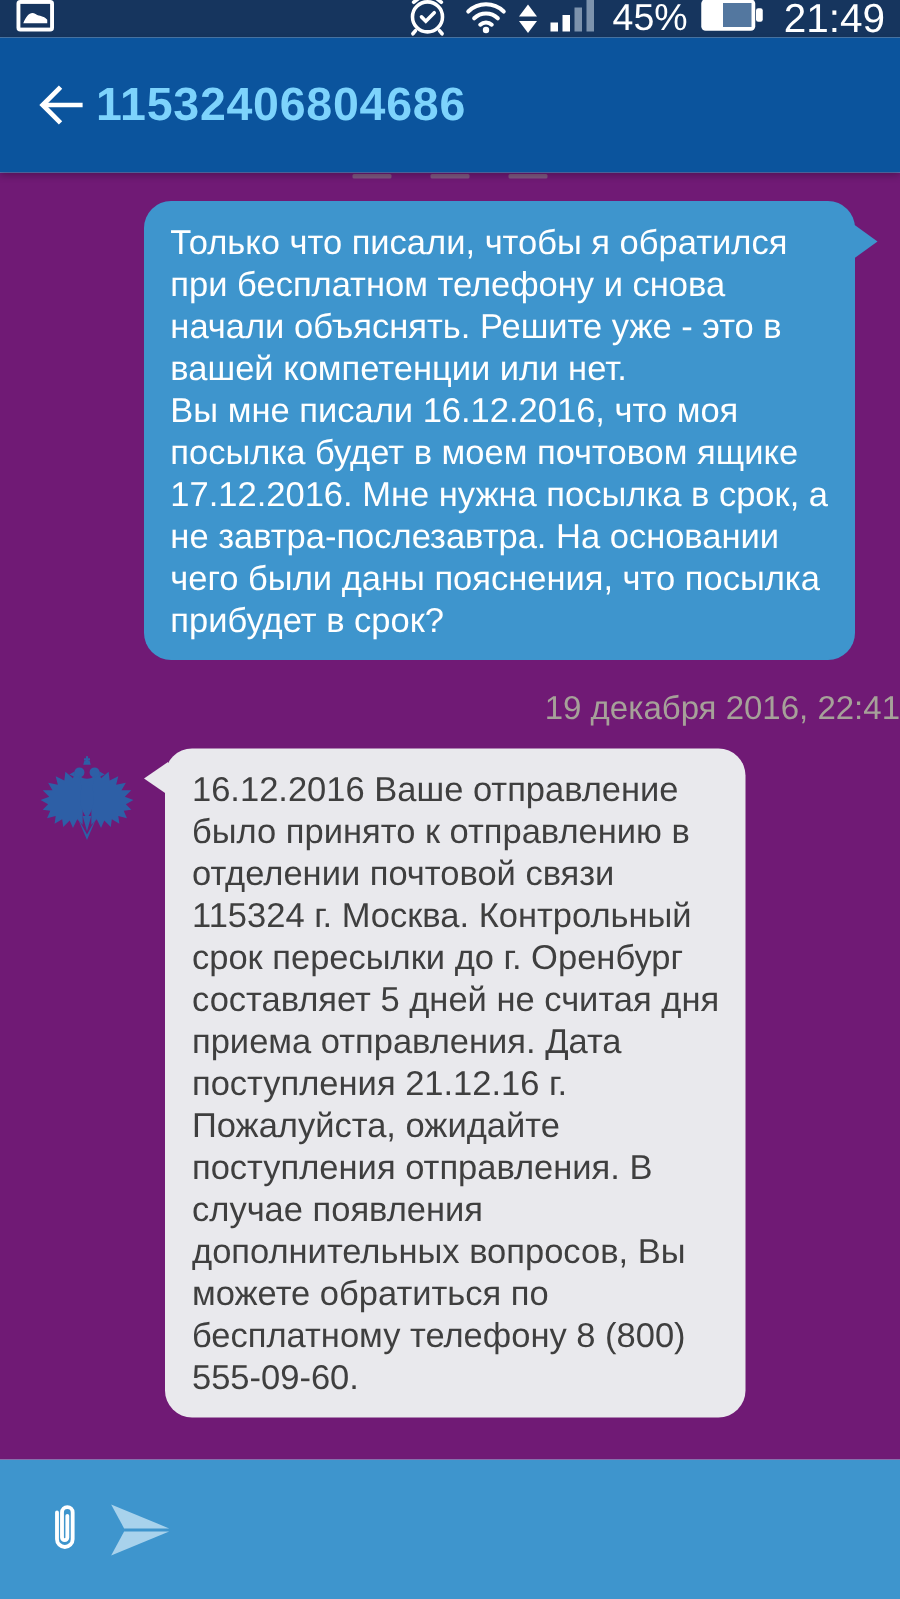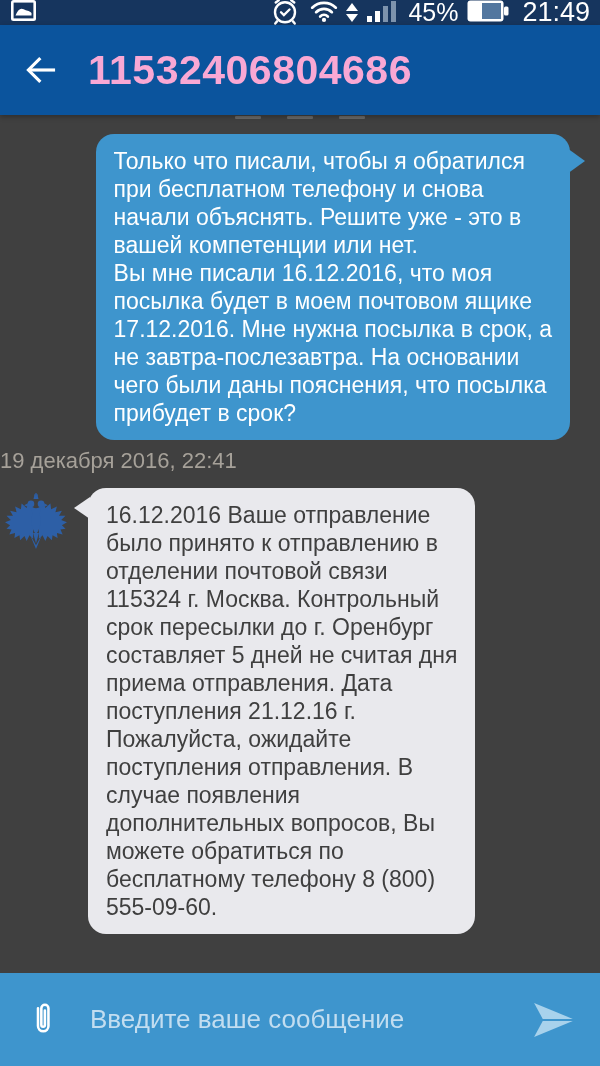--- a/index.html
+++ b/index.html
@@ -20,45 +20,45 @@
   .updown{display:flex;flex-direction:column;gap:3px;margin-left:-2px;}
   .tri-up{width:0;height:0;border-left:6px solid transparent;border-right:6px solid transparent;border-bottom:8px solid #fff;}
   .tri-down{width:0;height:0;border-left:6px solid transparent;border-right:6px solid transparent;border-top:8px solid #fff;}
   
   .app-bar{
     height:90px;background:#0b549d;flex-shrink:0;
     display:flex;align-items:center;padding:0 16px;
     box-shadow:0 2px 5px rgba(0,0,0,.28);position:relative;z-index:3;
   }
   .back-btn{width:48px;height:48px;display:flex;align-items:center;justify-content:center;cursor:pointer;}
-  .app-title{color:#f9a8d4;font-size:41px;font-weight:bold;margin-left:24px;letter-spacing:.5px;}
-  
-  .chat{flex:1;position:relative;overflow:hidden;background:#404040;}
+  .app-title{color:#7dd3fc;font-size:31px;font-weight:bold;letter-spacing:.5px;}
+  
+  .chat{flex:1;position:relative;overflow:hidden;background:#701a75;}
   .sliver{height:6px;overflow:hidden;display:flex;justify-content:center;gap:26px;align-items:flex-start;padding-top:1px;}
   .sliver span{width:26px;height:3px;background:#8a8a8a;opacity:.55;border-radius:1px;}
   .row{display:flex;}
   .row.out{justify-content:flex-end;padding-right:30px;margin-top:12px;}
-  .row.in{justify-content:flex-start;align-items:flex-start;border-radius:23px;}
+  .row.in{justify-content:flex-start;padding-left:22px;align-items:flex-start;border-radius:23px;}
   .bubble{
     position:relative;border-radius:18px;padding:13px 18px;
     font-size:23px;line-height:28px;white-space:pre-line;
   }
   .bubble.out{background:#3e95cd;color:#fff;max-width:478px;}
   .bubble.out::after{
     content:"";position:absolute;right:-15px;top:14px;width:0;height:0;
     border-style:solid;border-width:13px 0 13px 18px;
     border-color:transparent transparent transparent #3e95cd;
   }
   .bubble.in{background:#e9e9ed;color:#3f3f3f;max-width:440px;margin-left:16px;}
   .bubble.in::before{
     content:"";position:absolute;left:-14px;top:9px;width:0;height:0;
     border-style:solid;border-width:11px 16px 11px 0;
     border-color:transparent #e9e9ed transparent transparent;
   }
-  .date-sep{text-align:left;color:#a6a199;font-size:22px;margin:8px 0 14px;}
+  .date-sep{text-align:right;color:#a6a199;font-size:22px;margin:19px 0 14px;}
   .avatar{width:72px;flex-shrink:0;margin-top:4px;}
   
   .composer{
     height:93px;background:#3e95cd;flex-shrink:0;
     display:flex;align-items:center;padding:0 20px;
   }
   .attach-btn{width:46px;display:flex;justify-content:center;align-items:center;cursor:pointer;}
   .msg-input{
     flex:1;background:transparent;border:none;outline:none;
     font-size:26px;color:#fff;margin-left:22px;
@@ -191,20 +191,19 @@
   </div>
 
 </div>
 
 <div class="composer">
   <div class="attach-btn">
     <svg width="30" height="40" viewBox="0 0 27 34" fill="none" stroke="#fff" stroke-width="2.3" stroke-linecap="round">
       <path d="M9 6.5 v16 a4.7 4.7 0 0 0 9.4 0 V6.5 a3.2 3.2 0 0 0 -6.4 0 v15 a1.6 1.6 0 0 0 3.2 0 V8.5"></path>
     </svg>
   </div>
-  <input class="msg-input" type="text" value="" placeholder="Введите ваше сообщение" style="">
   <div class="send-btn">
     <svg width="44" height="36" viewBox="0 0 24 20" fill="#a8d2ec">
       <path d="M1.5 0.6 L23 9.4 L6.3 9.4 Z"></path>
       <path d="M1.5 19.4 L23 10.6 L6.3 10.6 Z"></path>
     </svg>
   </div>
 </div>
 
 </body></html>

